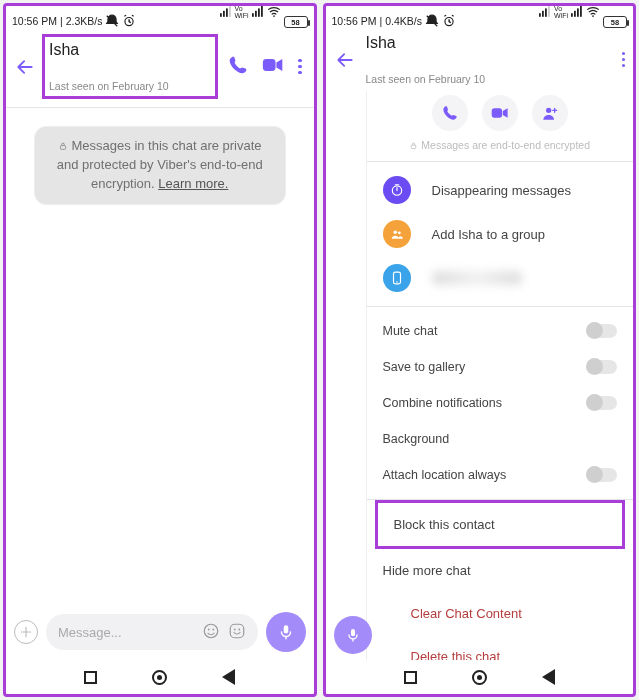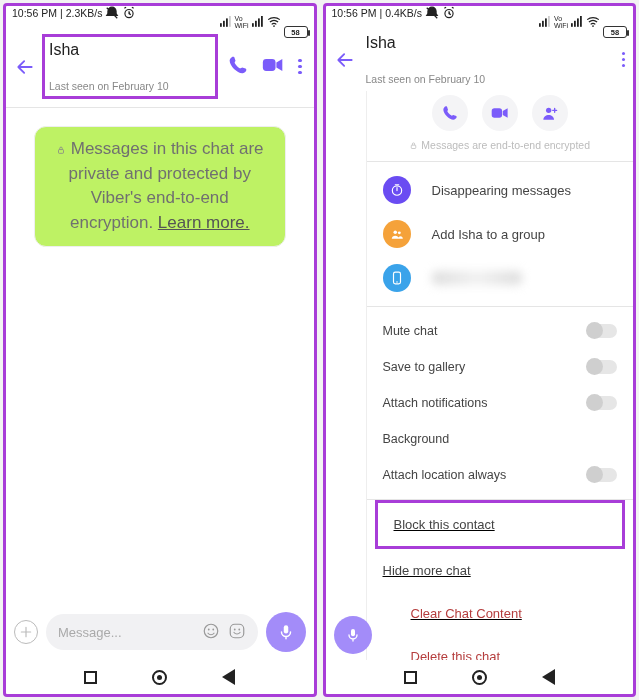--- a/index.html
+++ b/index.html
@@ -14,42 +14,42 @@
     --toggle-off:#cfcfcf;
     --highlight:#a83dd8;
     --border:#e5e5e5;
   }
   *{box-sizing:border-box;font-family:Arial,Helvetica,sans-serif;}
   body{margin:0;background:#f3f3f3;width:639px;height:700px;overflow:hidden;}
   .wrap{display:flex;gap:6px;padding:3px;width:639px;height:700px;}
   .phone{position:relative;flex:1;background:#fff;border:3px solid var(--highlight);border-radius:4px;display:flex;flex-direction:column;overflow:hidden;}
 
   
-  .statusbar{height:22px;display:flex;align-items:flex-start;justify-content:space-between;padding:0 6px;font-size:10.5px;color:#232323;}
+  .statusbar{height:22px;display:flex;align-items:flex-end;justify-content:space-between;padding:0 6px;font-size:10.5px;color:#232323;}
   .statusbar .left, .statusbar .right{display:flex;align-items:center;gap:3px;}
   .sicon{display:inline-flex;align-items:center;}
   .battery{border:1.3px solid #333;border-radius:3px;width:24px;height:12px;position:relative;display:flex;align-items:center;justify-content:center;font-size:7.5px;font-weight:bold;margin-top:20px;}
   .battery::after{content:"";position:absolute;right:-3px;top:3px;width:2px;height:6px;background:#333;border-radius:1px;}
 
   
   .chat-header{display:flex;align-items:center;padding:6px 8px 8px;gap:6px;}
   .back{color:var(--purple);flex:0 0 22px;display:flex;align-items:center;justify-content:center;}
   .title-block{flex:1;display:flex;flex-direction:column;justify-content:center;gap:20px;}
   .contact-name{font-size:16px;color:#222;font-weight:500;}
   .last-seen{font-size:10.5px;color:var(--text-light);margin-top:1px;}
   .hicons{display:flex;align-items:center;gap:14px;margin-right:4px;}
   .hicon{color:var(--purple);}
   .dots{display:flex;flex-direction:column;gap:2.5px;}
   .dots span{width:3.5px;height:3.5px;border-radius:50%;background:var(--purple);}
   .title-highlight{border:3px solid var(--highlight);padding:4px 8px 4px 4px;margin-right:4px;}
 
   .divider{height:1px;background:var(--border);}
 
   
-  .privacy{margin:18px 28px 0;background:#bef264;border:1px solid #eee;border-radius:12px;padding:10px 14px;text-align:center;font-size:17px;color:#707070;line-height:1.45;}
+  .privacy{margin:18px 28px 0;background:#e5e5e5;border:1px solid #eee;border-radius:12px;padding:10px 14px;text-align:center;font-size:13px;color:#707070;line-height:1.45;}
   .priv-learn{text-decoration:underline;color:#555;}
 
   
   .chat-body{flex:1;}
 
   
   .composer{display:flex;align-items:center;gap:8px;padding:8px 8px;}
   .plus{width:24px;height:24px;border:1.6px solid #bbb;border-radius:50%;color:#bbb;display:flex;align-items:center;justify-content:center;font-size:16px;}
   .msgbox{flex:1;background:var(--pill);border-radius:20px;height:36px;display:flex;align-items:center;padding:0 12px;color:#aaa;font-size:13px;justify-content:space-between;}
   .msgbox .emojis{display:flex;gap:8px;color:#999;}
@@ -354,33 +354,33 @@
       <div class="section">
         <div class="setting-row">
           <span>Mute chat</span>
           <div class="toggle"></div>
         </div>
         <div class="setting-row">
           <span>Save to gallery</span>
           <div class="toggle"></div>
         </div>
         <div class="setting-row">
-          <span>Attach notifications</span>
+          <span>Combine notifications</span>
           <div class="toggle"></div>
         </div>
         <div class="setting-row">
           <span>Background</span>
         </div>
         <div class="setting-row">
           <span>Attach location always</span>
           <div class="toggle"></div>
         </div>
       </div>
 
-      <div class="section" style="padding:0;text-decoration:underline;">
+      <div class="section" style="padding:0;">
         <div class="highlight-box">
           <div class="action-row">Block this contact</div>
         </div>
         <div class="action-row">Hide more chat</div>
         <div class="action-row danger">Clear Chat Content</div>
         <div class="action-row danger">Delete this chat</div>
       </div>
     </div>
 
     <div class="floating-mic">

